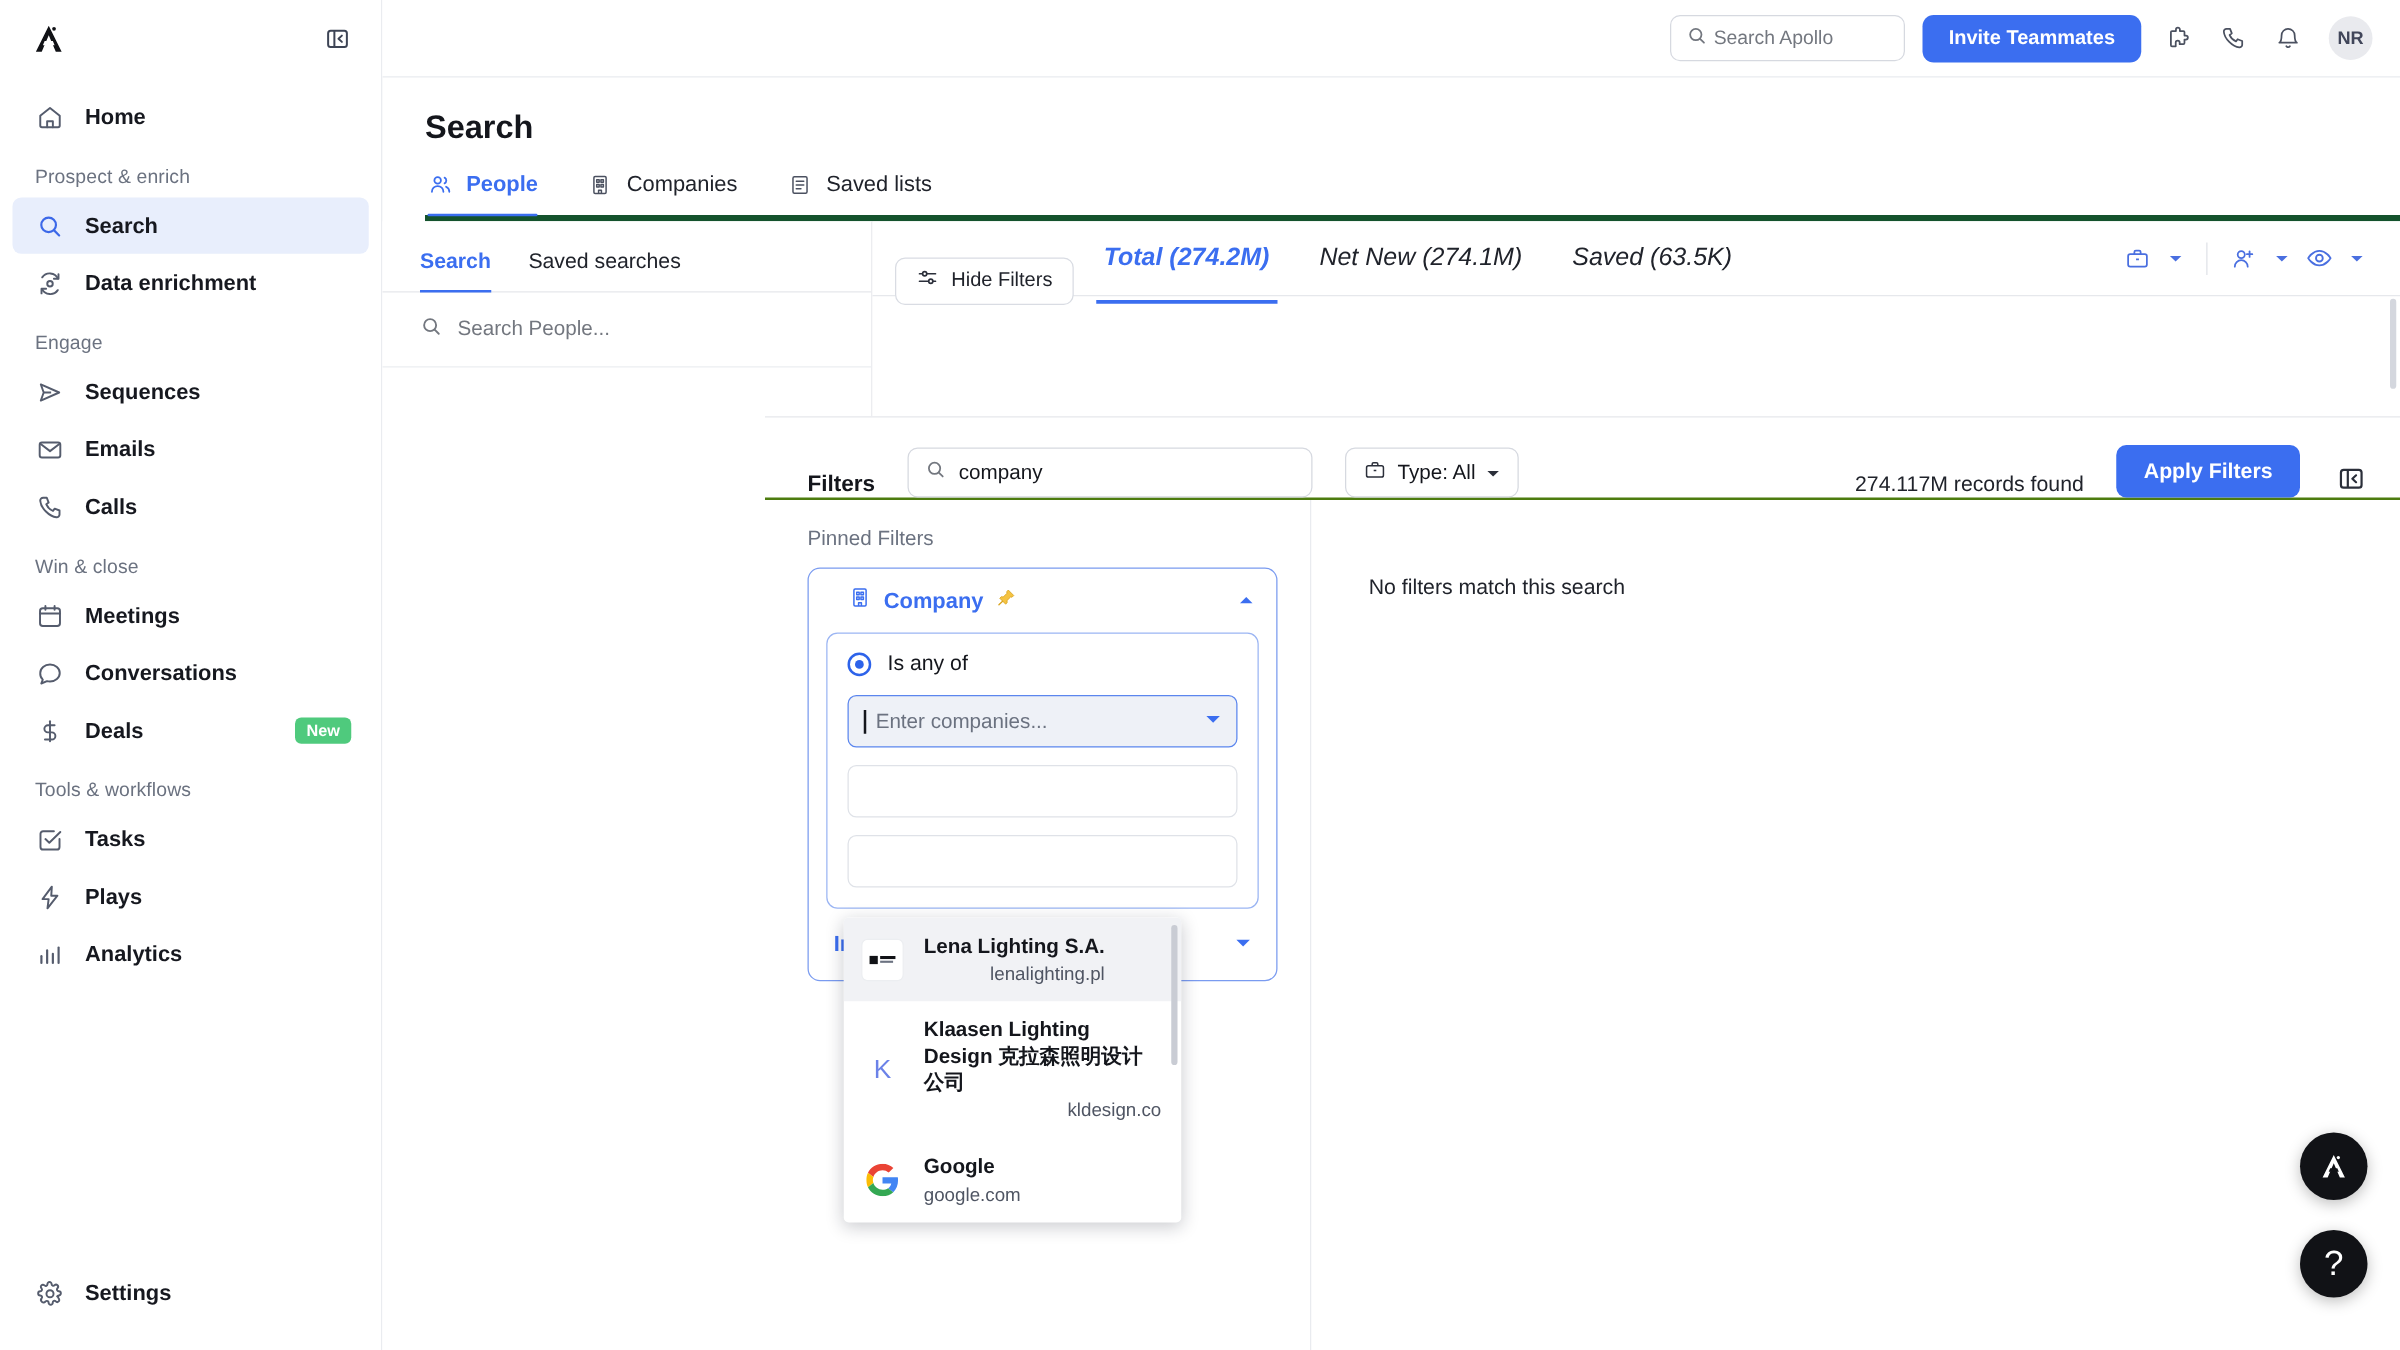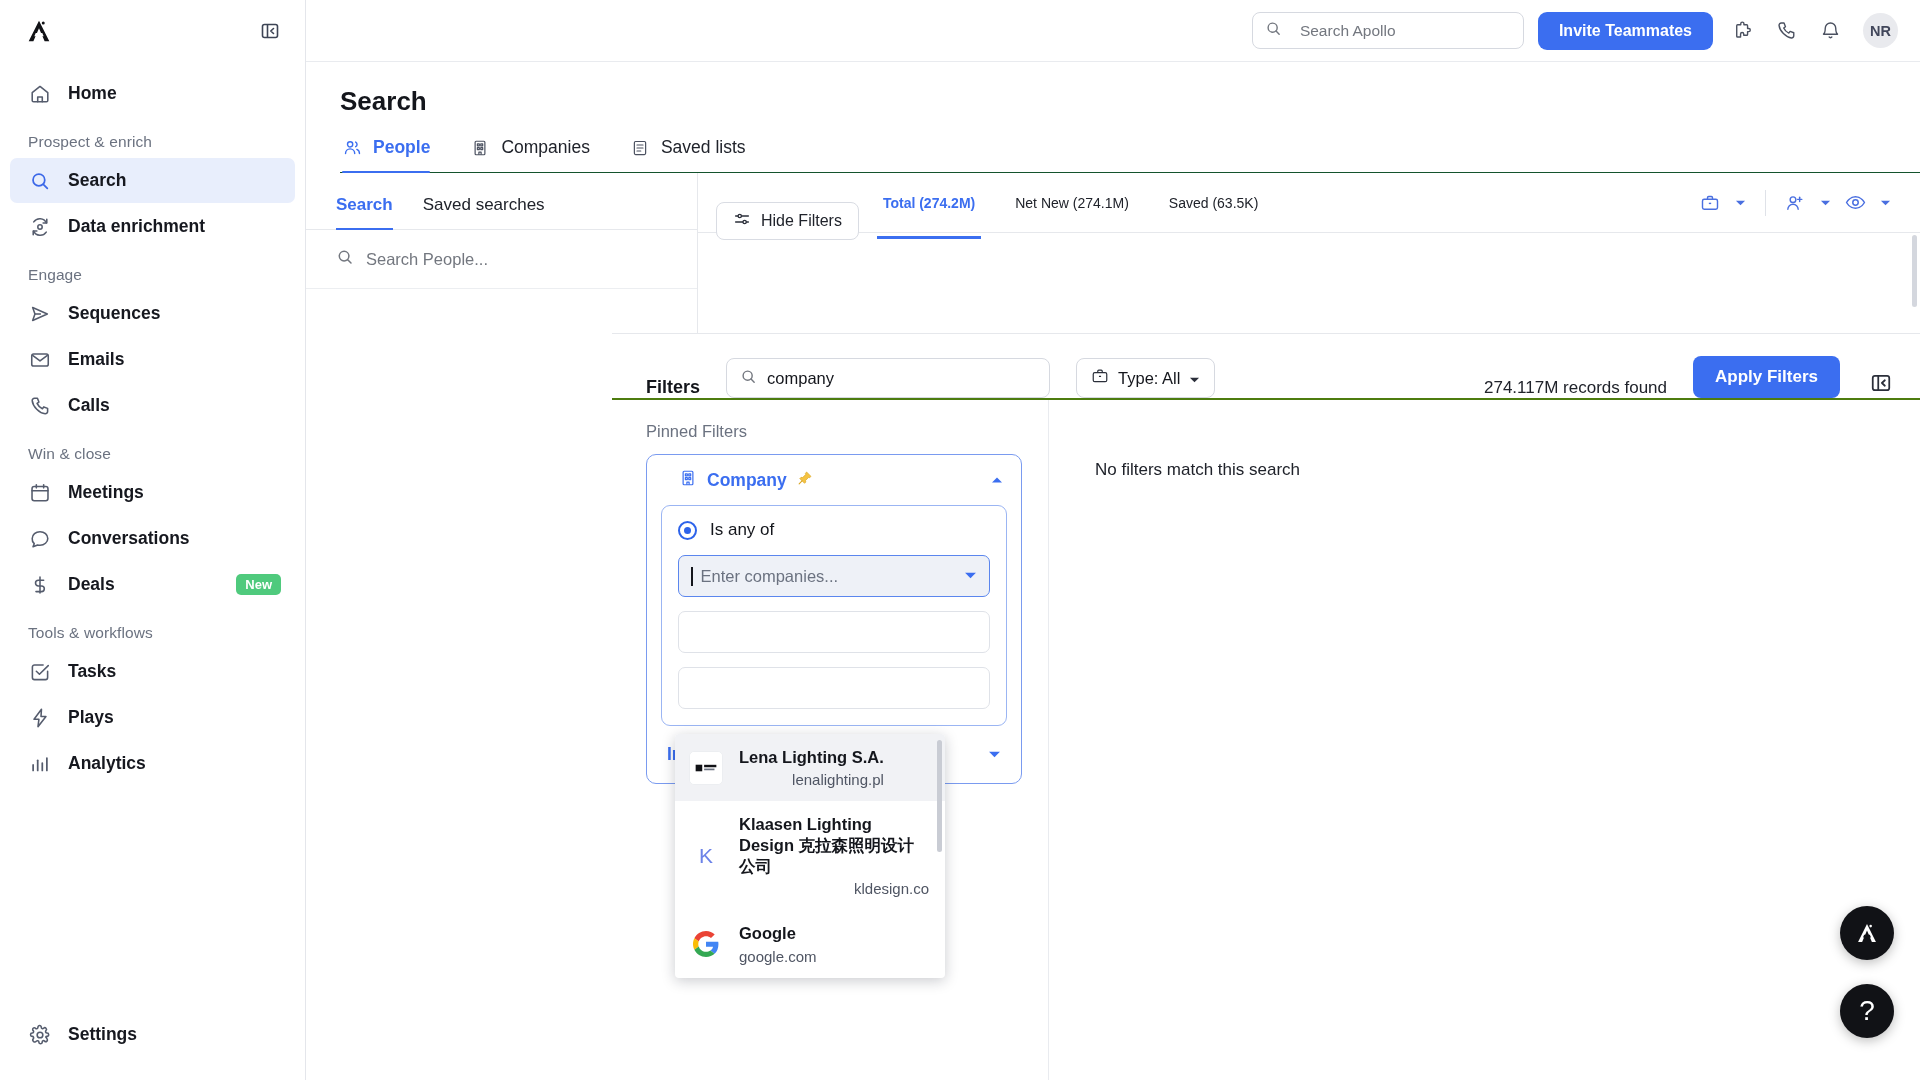--- a/index.html
+++ b/index.html
@@ -93,27 +93,27 @@
     flex: 0 0 62px;
     border-bottom: 1px solid #e9ebef;
     display: flex;
     align-items: center;
     justify-content: flex-end;
     padding-right: 22px;
     gap: 14px;
     background: #fff;
   }
   .global-search {
-    width: 272px;
+    width: 188px;
     height: 37px;
     border: 1px solid #d6d9e0;
     border-radius: 8px;
     display: flex;
     align-items: center;
-    gap: 18px;
+    gap: 5px;
     padding: 0 12px;
     color: #6b7280;
     font-size: 15.5px;
     background: #fff;
     cursor: text;
   }
   .global-search input {
     border: none; outline: none; background: transparent;
     font-family: inherit; font-size: 15.5px; color: #16181f; width: 100%;
   }
@@ -143,21 +143,21 @@
     font-size: 14.5px; font-weight: 600; cursor: pointer;
     margin-left: 4px;
   }
 
   
   .page-head { padding: 24px 0 0 34px; }
   .page-title { font-size: 26px; font-weight: 700; color: #14161c; }
   .page-tabs {
     display: flex; gap: 40px;
     margin-top: 20px;
-    border-bottom: 1px solid #14532d;
+    border-bottom: 5px solid #14532d;
     padding-left: 2px;
   }
   .page-tab {
     display: flex; align-items: center; gap: 11px;
     font-size: 17.5px; color: #20232b; font-weight: 500;
     padding-bottom: 14px;
     cursor: pointer;
     position: relative;
   }
   .page-tab .tico { width: 20px; height: 20px; display:flex; align-items:center; justify-content:center; color: #4b5160;}
@@ -214,25 +214,26 @@
   }
   .hide-filters-btn {
     display: flex; align-items: center; gap: 10px;
     height: 38px; padding: 0 16px;
     border: 1px solid #d9dce3; border-radius: 8px;
     background: #fff; color: #20232b;
     font-size: 16px; font-family: inherit; font-weight: 500;
     cursor: pointer; white-space: nowrap; margin-top: 36px;
   }
   .count-tab {
-    font-size: 14px; color: #20232b;
+    font-size: 20px; color: #20232b;
     padding: 0 16px; height: 72px;
     display: flex; align-items: center;
     cursor: pointer; position: relative; font-weight: 500;
     white-space: nowrap;
+    font-style: italic;
   }
   .count-tab.active { color: #3b6ef0; font-weight: 600; }
   .count-tab.active::after {
     content: ""; position: absolute; left: 10px; right: 10px; bottom: 0;
     height: 2.5px; background: #3b6ef0;
   }
   .tb-spacer { flex: 1 1 auto; }
   .tb-icon-group { display: flex; align-items: center; gap: 4px; }
   .tb-icon { width: 30px; height: 30px; display:flex; align-items:center; justify-content:center; color:#4a6fe0; cursor:pointer; }
   .caret-btn { width: 22px; height: 28px; display:flex; align-items:center; justify-content:center; color:#4a6fe0; cursor:pointer; }

